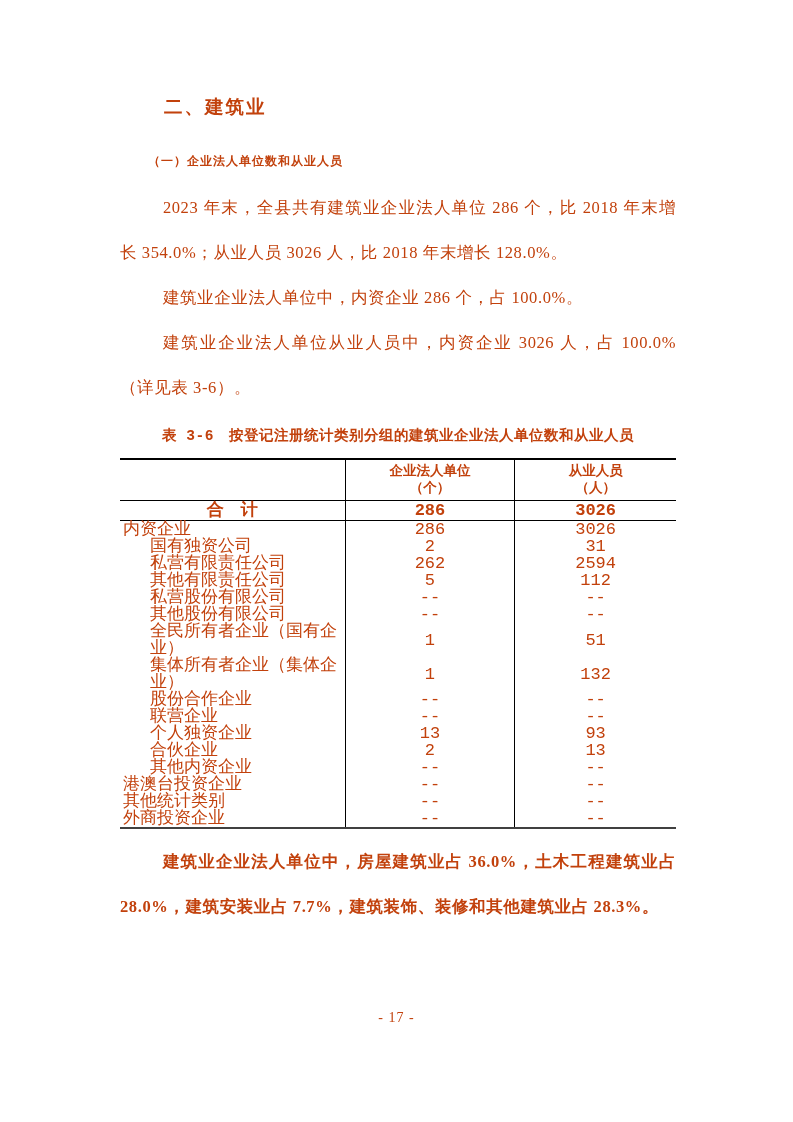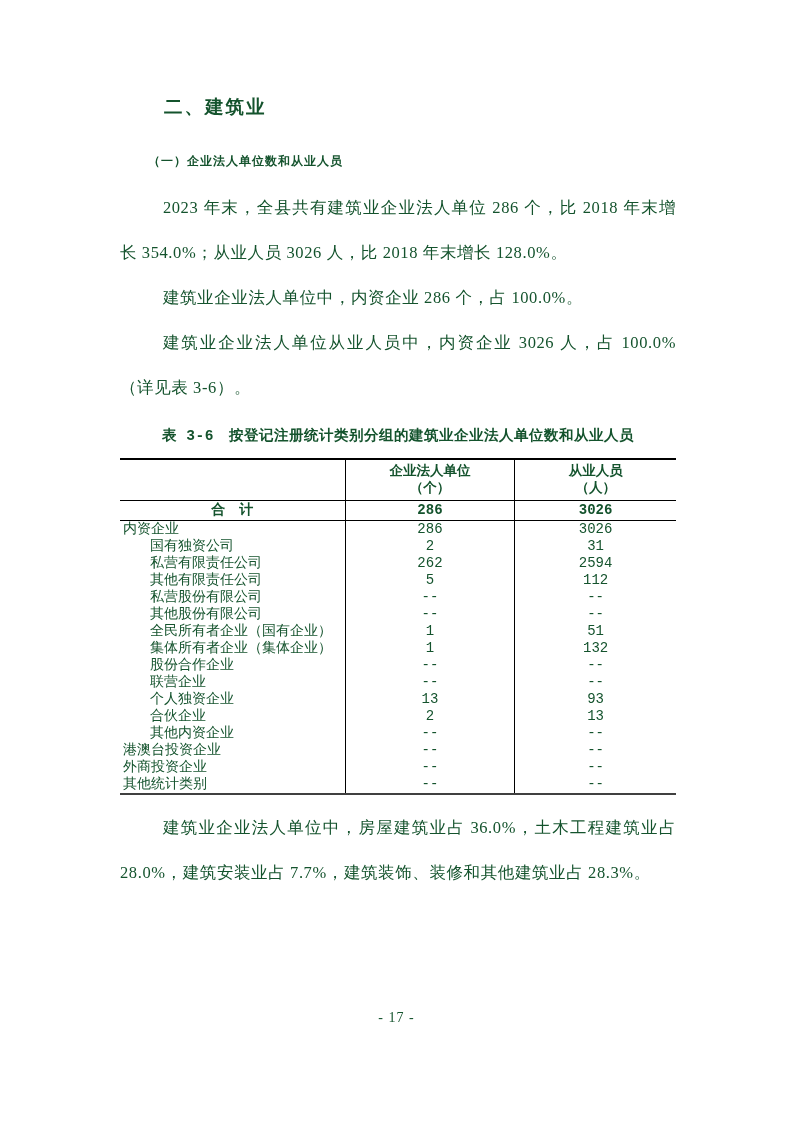--- a/index.html
+++ b/index.html
@@ -4,21 +4,21 @@
 <style>
   html, body { margin: 0; padding: 0; background: #ffffff; }
   .page {
     width: 793px;
     height: 1122px;
     background: #ffffff;
     position: relative;
     box-sizing: border-box;
     padding: 95px 117px 0 120px;
     font-family: "Liberation Serif", "DejaVu Serif", serif;
-    color: #14532d;
+    color: #c2410c;
     overflow: hidden;
   }
   .section-title {
     font-family: "Liberation Sans", "DejaVu Sans", sans-serif;
     font-size: 18.5px;
     font-weight: bold;
     line-height: 24px;
     text-indent: 44px;
     letter-spacing: 2px;
     margin: 0 0 27px 0;
@@ -62,32 +62,32 @@
     text-align: center;
     font-weight: bold;
     padding: 3px 0;
     vertical-align: middle;
   }
   .stat-table th + th, .stat-table td + td { border-left: 1px solid #000; }
   .col-label   { width: 40.5%; }
   .col-units   { width: 30.5%; }
   .col-persons { width: 29%; }
   .stat-table tbody td {
-    font-size: 14px;
+    font-size: 17px;
     height: 17px;
     line-height: 17px;
     padding: 0;
     text-align: center;
     vertical-align: middle;
   }
   .stat-table tbody td.label { text-align: left; padding-left: 3px; }
   .stat-table tbody tr.indent td.label { padding-left: 30px; }
   .stat-table tbody tr.total td { font-weight: bold; border-bottom: 1px solid #000; height: 19px; }
   .stat-table tbody tr.total td.label { text-align: center; padding-left: 0; }
-  .closing { margin-top: 10px; }
+  .closing { margin-top: 10px; font-weight: bold; }
   .page-footer {
     position: absolute;
     left: 0; right: 0;
     top: 1010px;
     text-align: center;
     font-size: 14px;
     letter-spacing: 1px;
   }
 </style>
 </head>
@@ -189,26 +189,26 @@
           <td class="label">其他内资企业</td>
           <td class="num">--</td>
           <td class="num">--</td>
         </tr>
         <tr class="">
           <td class="label">港澳台投资企业</td>
           <td class="num">--</td>
           <td class="num">--</td>
         </tr>
         <tr class="">
+          <td class="label">其他统计类别</td>
+          <td class="num">--</td>
+          <td class="num">--</td>
+        </tr>
+        <tr class="">
           <td class="label">外商投资企业</td>
-          <td class="num">--</td>
-          <td class="num">--</td>
-        </tr>
-        <tr class="">
-          <td class="label">其他统计类别</td>
           <td class="num">--</td>
           <td class="num">--</td>
         </tr>
       </tbody>
   </table>
 
   <p class="para closing">建筑业企业法人单位中，房屋建筑业占 36.0%，土木工程建筑业占 28.0%，建筑安装业占 7.7%，建筑装饰、装修和其他建筑业占 28.3%。</p>
 
   <div class="page-footer">- 17 -</div>
 

